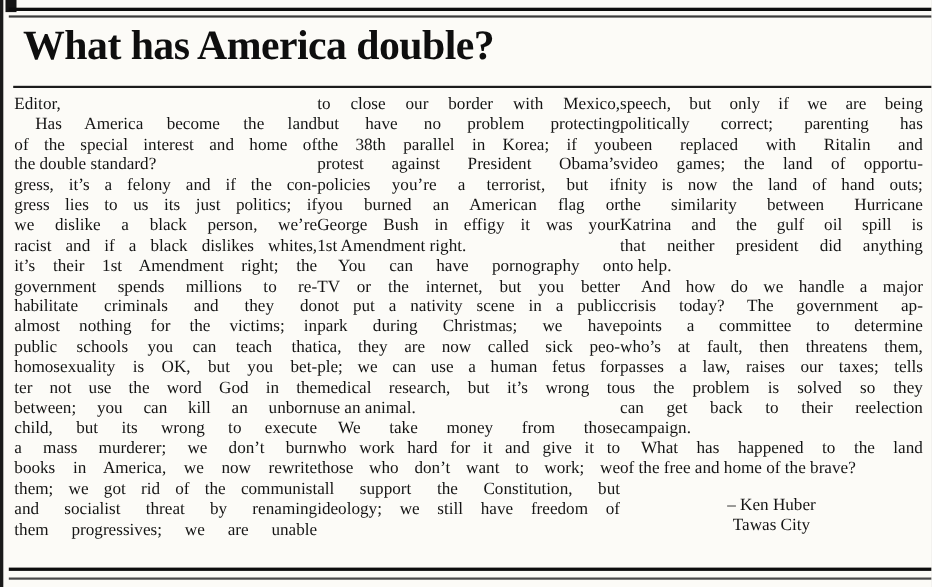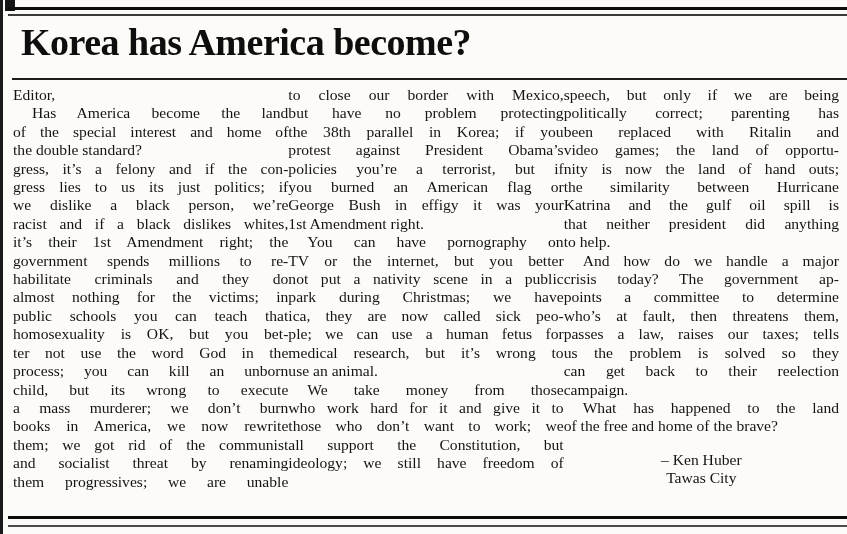--- a/index.html
+++ b/index.html
@@ -51,40 +51,40 @@
   .line.indent { text-indent: 19px; }
 </style>
 </head>
 <body>
 
 <div class="page">
   <div class="edge-bar"></div>
   <div class="corner-mark"></div>
   <div class="rule rule-top-thick"></div>
   <div class="rule rule-top-thin"></div>
-  <h1 class="headline">Korea has America become?</h1>
+  <h1 class="headline">What has America double?</h1>
   <div class="rule rule-under-title"></div>
   <div class="columns">
     <div class="col">
         <div class="line">Editor,</div>
         <div class="line just indent">Has America become the land</div>
         <div class="line just">of the special interest and home of</div>
         <div class="line">the double standard?</div>
         <div class="line just">gress, it’s a felony and if the con-</div>
         <div class="line just">gress lies to us its just politics; if</div>
         <div class="line just">we dislike a black person, we’re</div>
         <div class="line just">racist and if a black dislikes whites,</div>
         <div class="line just">it’s their 1st Amendment right; the</div>
         <div class="line just">government spends millions to re-</div>
         <div class="line just">habilitate criminals and they do</div>
         <div class="line just">almost nothing for the victims; in</div>
         <div class="line just">public schools you can teach that</div>
         <div class="line just">homosexuality is OK, but you bet-</div>
         <div class="line just">ter not use the word God in the</div>
-        <div class="line just">process; you can kill an unborn</div>
+        <div class="line just">between; you can kill an unborn</div>
         <div class="line just">child, but its wrong to execute</div>
         <div class="line just">a mass murderer; we don’t burn</div>
         <div class="line just">books in America, we now rewrite</div>
         <div class="line just">them; we got rid of the communist</div>
         <div class="line just">and socialist threat by renaming</div>
         <div class="line just">them progressives; we are unable</div>
       </div>
     <div class="col">
         <div class="line just">to close our border with Mexico,</div>
         <div class="line just">but have no problem protecting</div>

